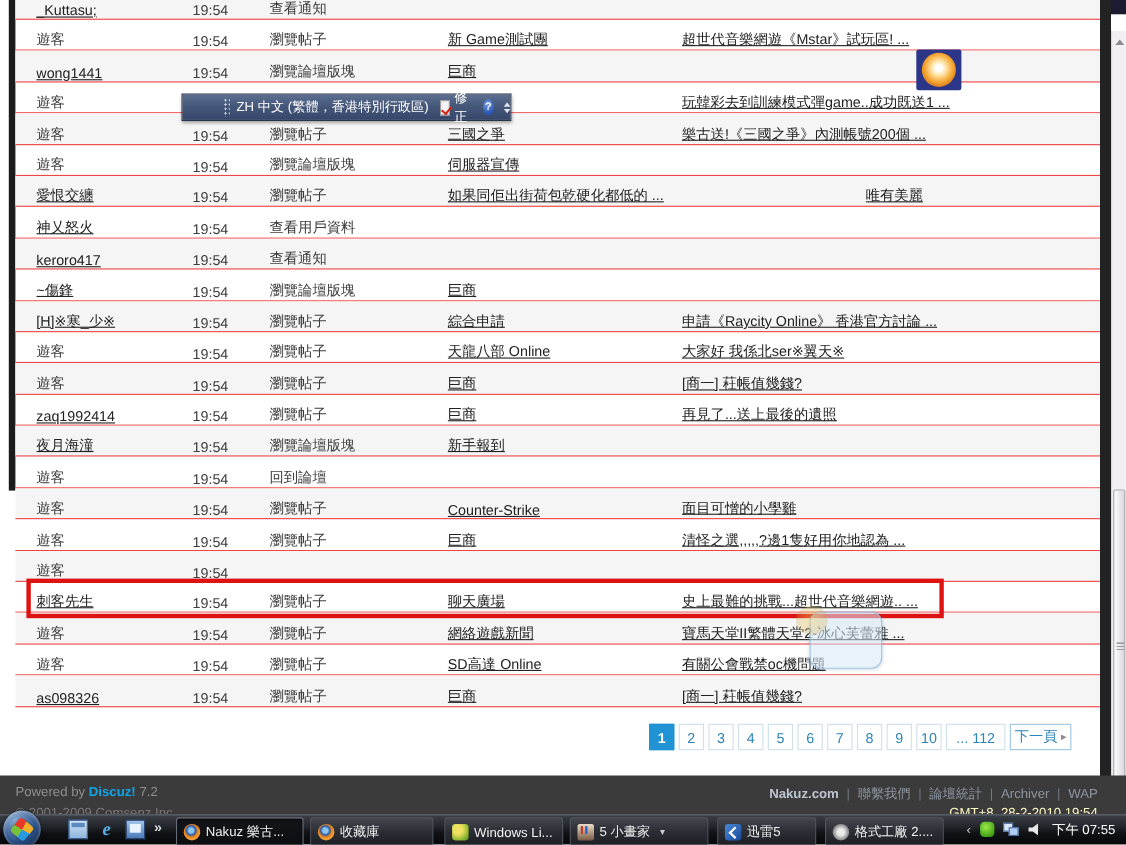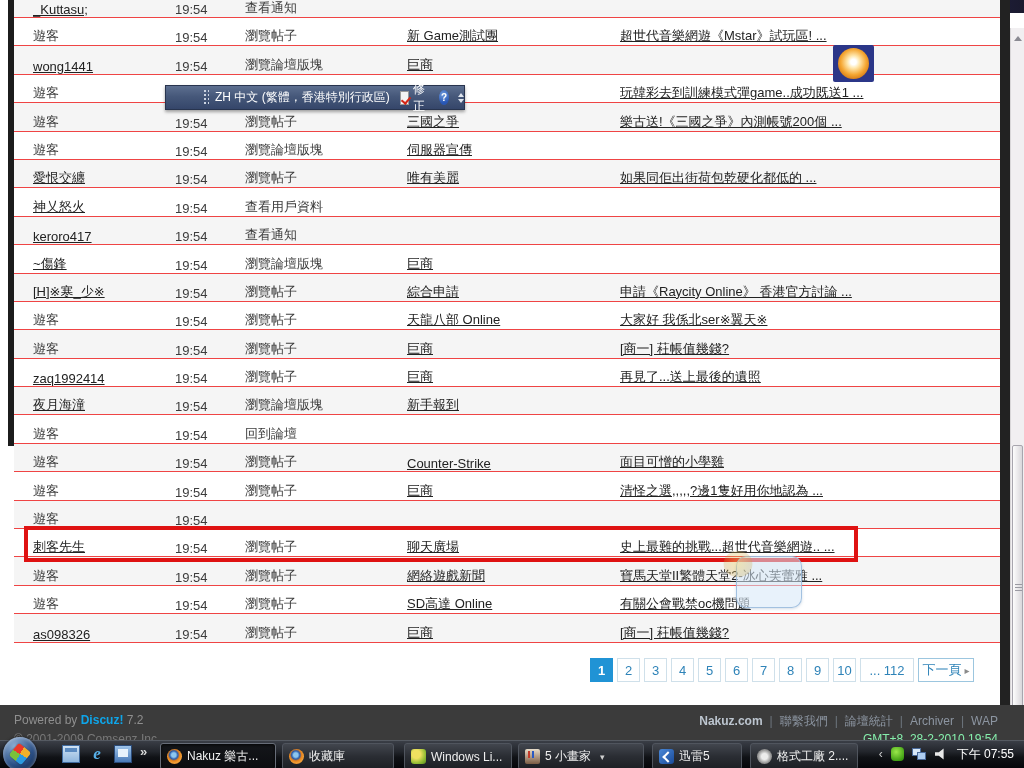--- a/index.html
+++ b/index.html
@@ -75,21 +75,21 @@
   .pg .arr{color:#8a8a8a;font-size:10px;margin-left:3px;}
 
   
   .footer{position:absolute;left:0;top:705px;width:1024px;height:35px;background:#3b3b3b;overflow:hidden;z-index:3;font-size:12px;}
   .ft-l1{position:absolute;left:14px;top:8px;color:#8f8f8f;}
   .ft-l1 b{color:#0ea5e9;}
   .ft-r1{position:absolute;right:26px;top:8px;color:#8c95a1;}
   .ft-r1 b{color:#bcc5cf;}
   .ft-r1 .sep{margin:0 7px;color:#6e767f;}
   .ft-l2{position:absolute;left:14px;top:27px;color:#787878;}
-  .ft-r2{position:absolute;right:26px;top:27px;color:#86efac;}
+  .ft-r2{position:absolute;right:26px;top:27px;color:#fef9c3;}
 
   
   .taskbar{position:absolute;left:0;top:740px;width:1024px;height:28px;z-index:10;
     background:linear-gradient(180deg,#3a3e46 0%,#22252b 40%,#101216 60%,#05060a 100%);
     border-top:1px solid #555a62;box-sizing:border-box;}
   .orb{position:absolute;left:3px;top:-4px;width:34px;height:34px;border-radius:50%;
     background:radial-gradient(circle at 35% 28%,#8fb2d8,#2a4f86 55%,#0c1f3c 90%);
     box-shadow:inset 0 1px 4px rgba(255,255,255,.55),0 0 3px rgba(0,0,0,.6);}
   .orb::after{content:"";position:absolute;left:9px;top:9px;width:16px;height:16px;border-radius:3px;
     background:conic-gradient(from -10deg,#f0b02a 0 25%,#2a9ae0 0 50%,#7ac13a 0 75%,#e8382a 0);
@@ -175,22 +175,22 @@
         <span class="cell c-user">遊客</span>
         <span class="cell c-time">19:54</span>
         <span class="cell c-action">瀏覽論壇版塊</span>
         <span class="cell c-forum lnk">伺服器宣傳</span>
         <span class="cell c-title"></span>
       </div>
       <div class="row stripe">
         <span class="cell c-user lnk">愛恨交纏</span>
         <span class="cell c-time">19:54</span>
         <span class="cell c-action">瀏覽帖子</span>
+        <span class="cell c-title lnk">如果同佢出街荷包乾硬化都低的 ...</span>
         <span class="cell c-forum lnk">唯有美麗</span>
-        <span class="cell c-title lnk">如果同佢出街荷包乾硬化都低的 ...</span>
       </div>
       <div class="row">
         <span class="cell c-user lnk">神乂怒火</span>
         <span class="cell c-time">19:54</span>
         <span class="cell c-action">查看用戶資料</span>
         <span class="cell c-forum"></span>
         <span class="cell c-title"></span>
       </div>
       <div class="row stripe">
         <span class="cell c-user lnk">keroro417</span>

